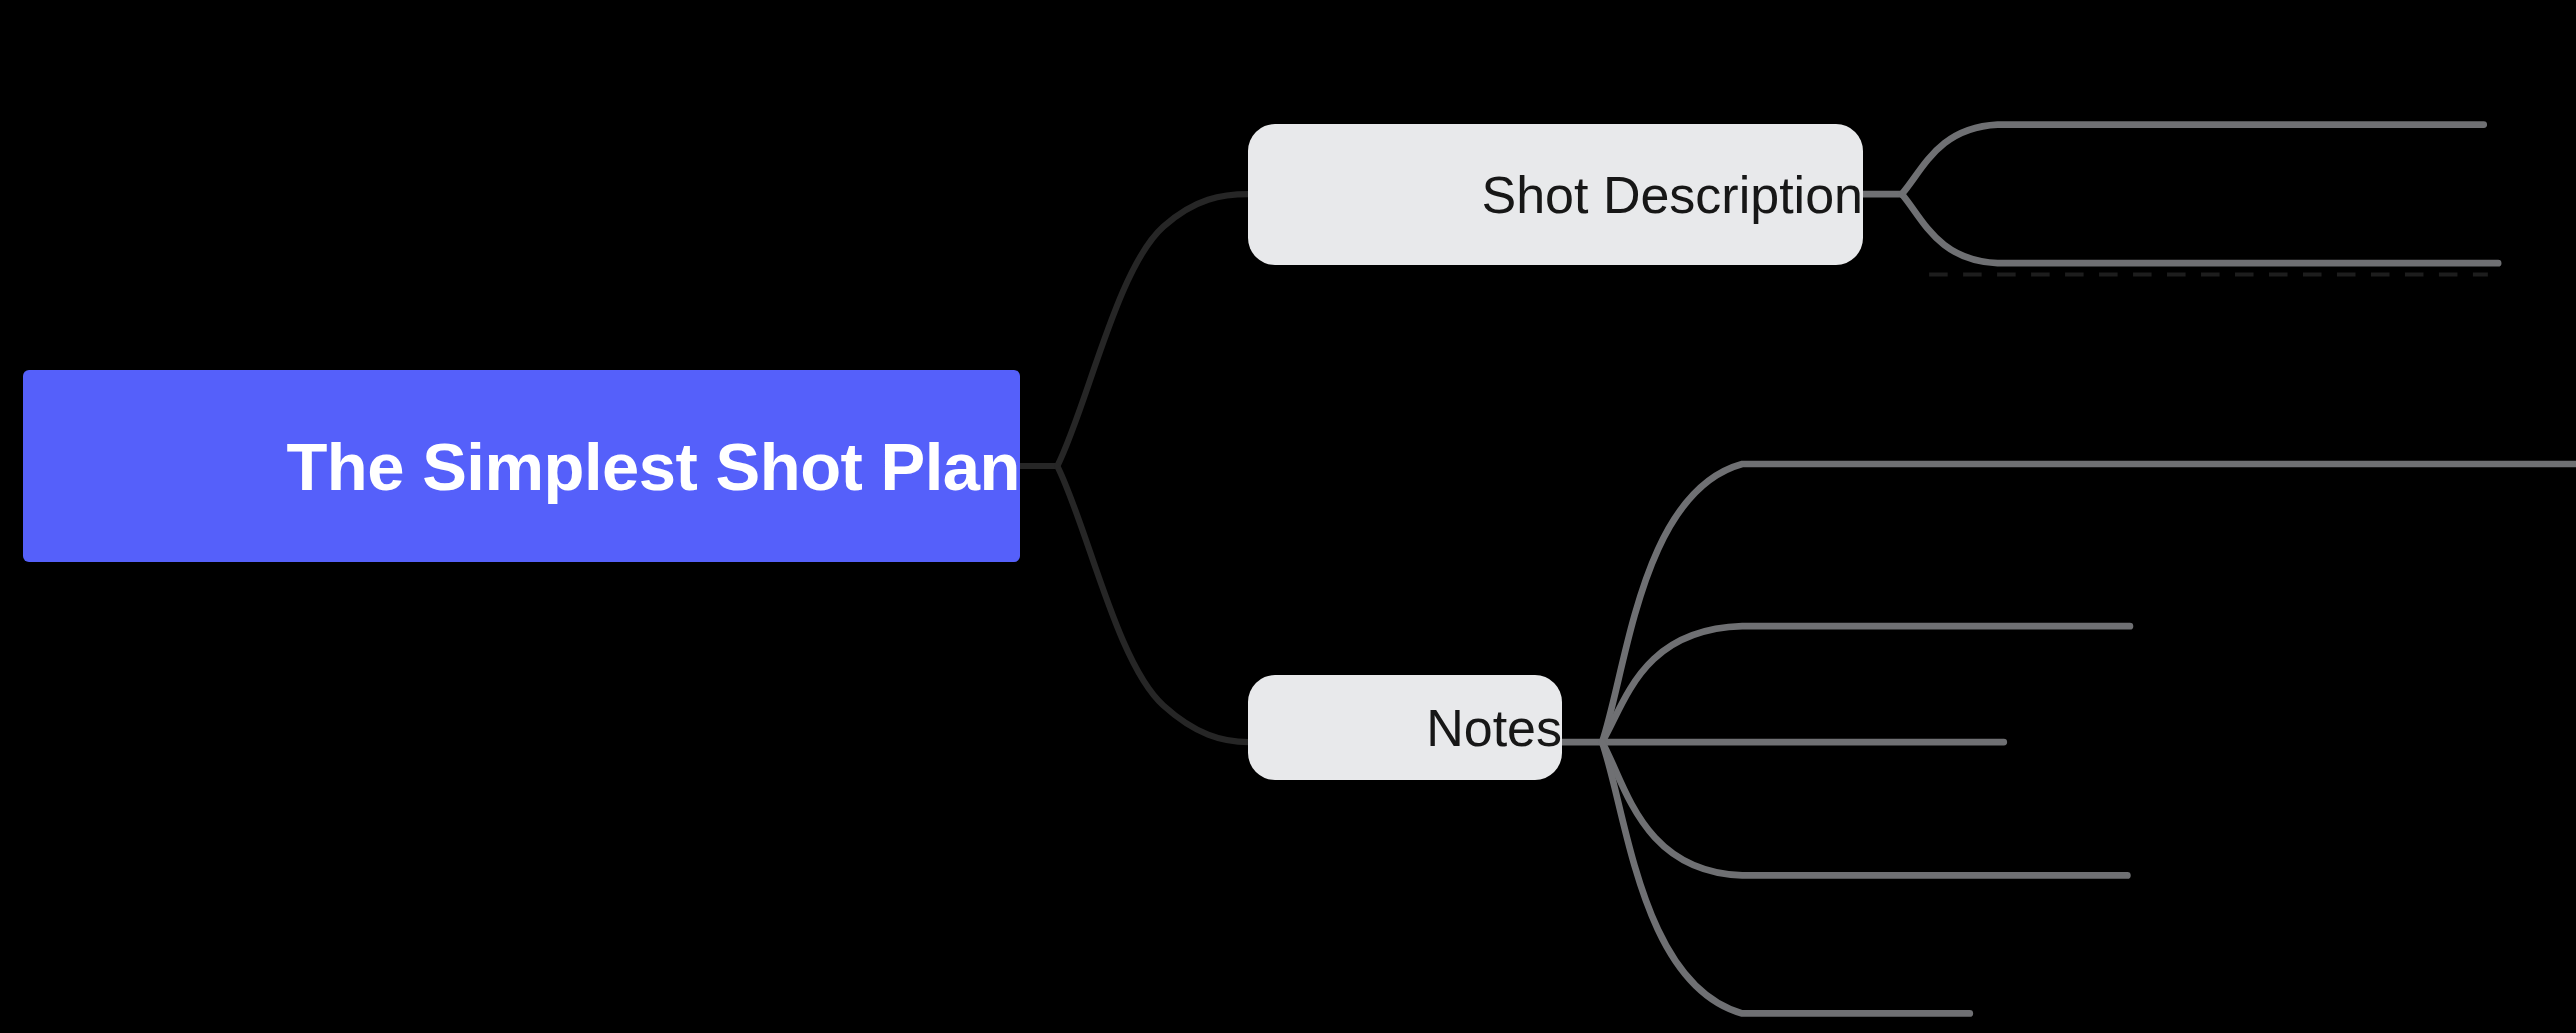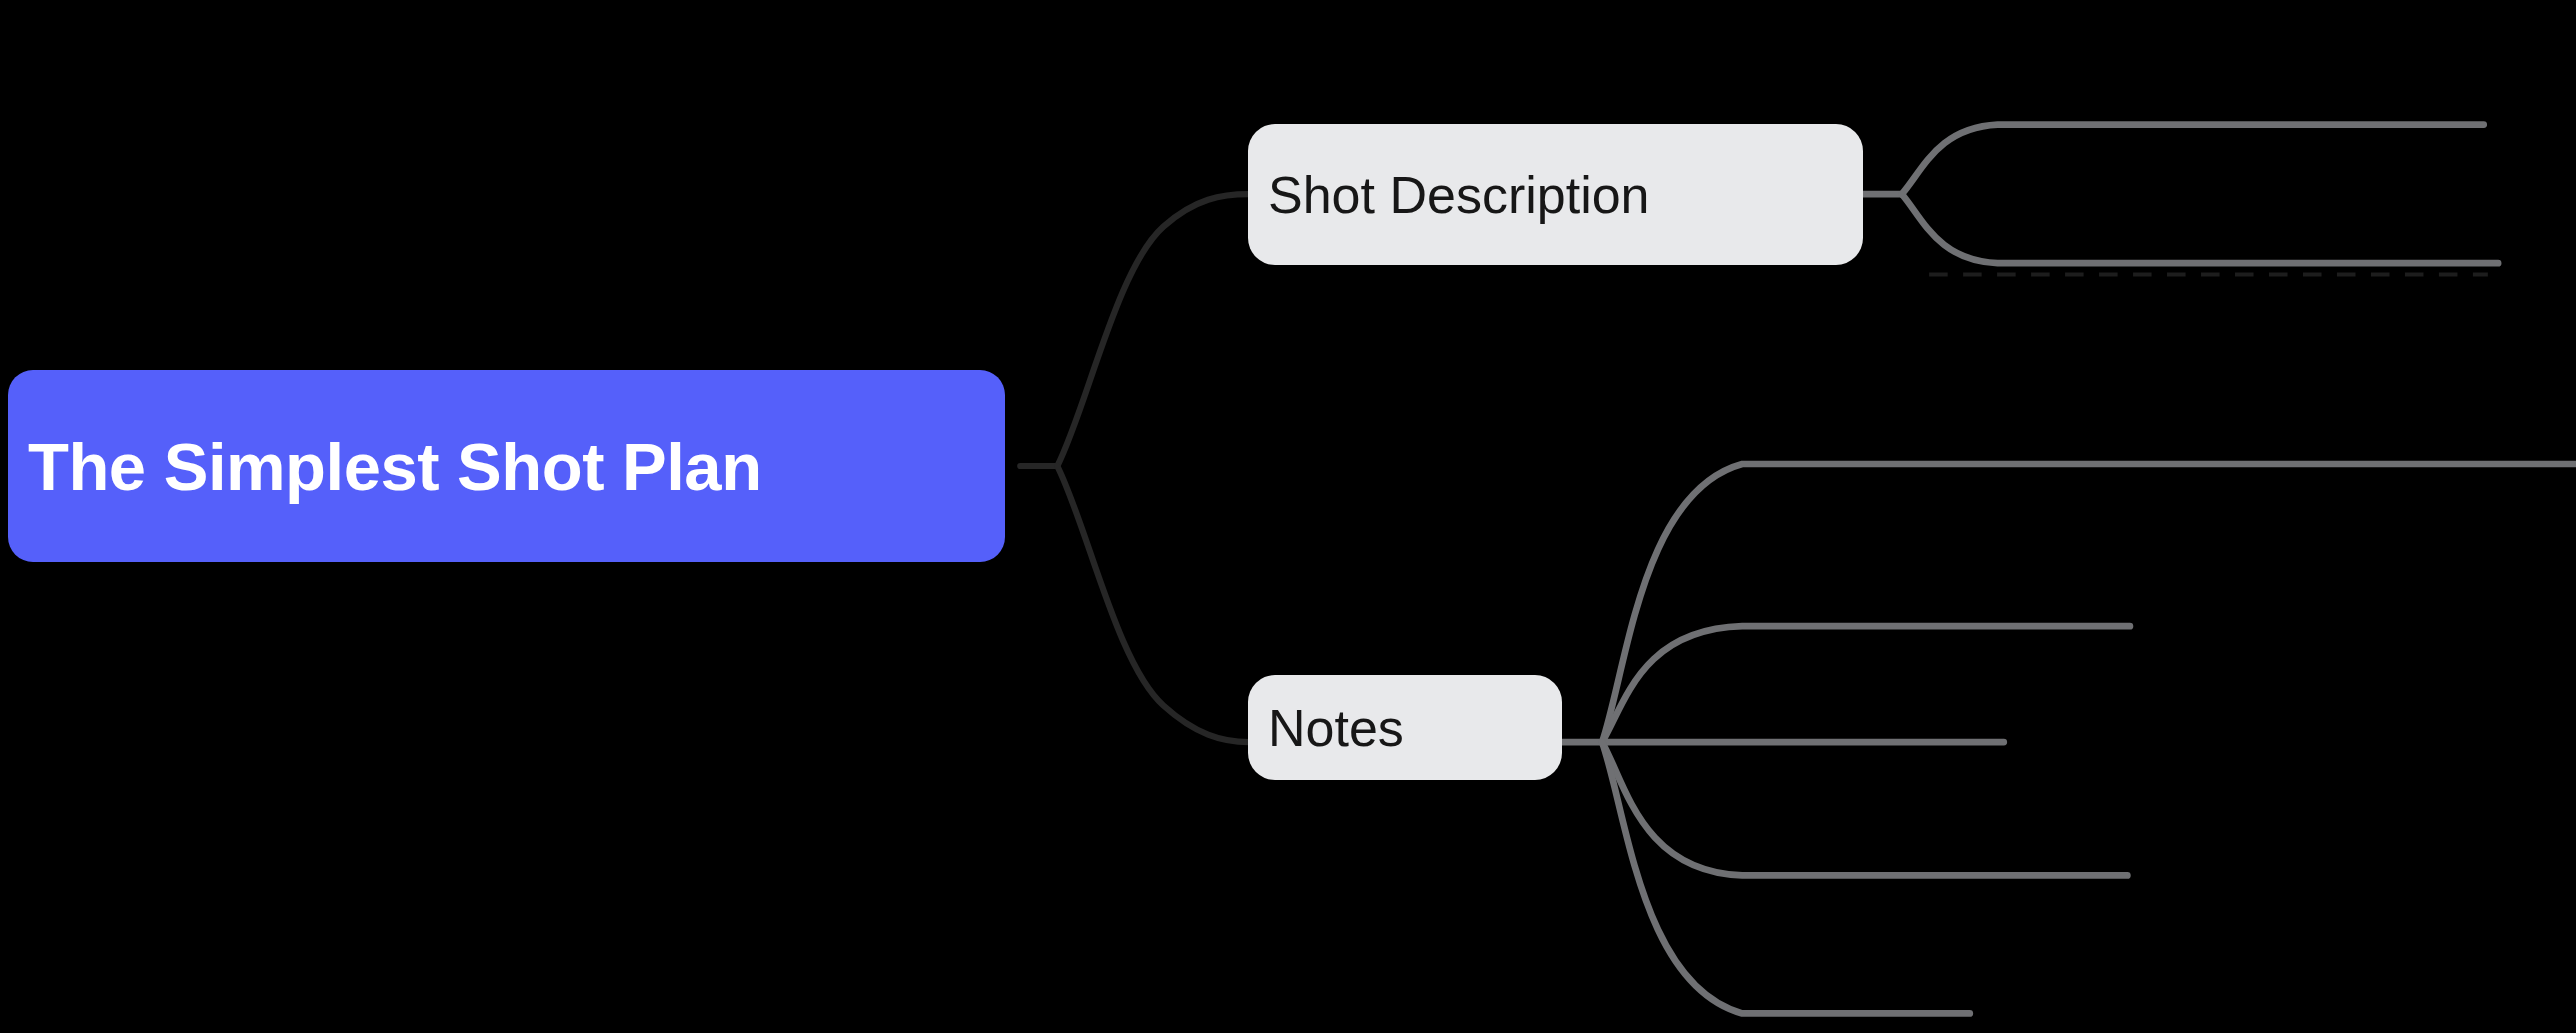--- a/index.html
+++ b/index.html
@@ -22,32 +22,32 @@
     position: absolute;
     left: 0;
     top: 0;
     width: 2593px;
     height: 1033px;
   }
   .node {
     position: absolute;
     display: flex;
     align-items: center;
-    justify-content: flex-start;
+    justify-content: flex-end;
     box-sizing: border-box;
     white-space: nowrap;
     cursor: pointer;
     padding-left: 20px;
   }
   .node-root {
-    left: 8px;
+    left: 23px;
     top: 370px;
     width: 997px;
     height: 192px;
-    border-radius: 25px;
+    border-radius: 6px;
     background: var(--root-bg, #5560FA);
     color: var(--root-text, #FFFFFF);
     font-size: 67px;
     font-weight: 700;
     letter-spacing: -0.5px;
   }
   .node-child {
     background: var(--child-bg, #E8E9EB);
     color: var(--child-text, #171717);
     font-size: 52px;

